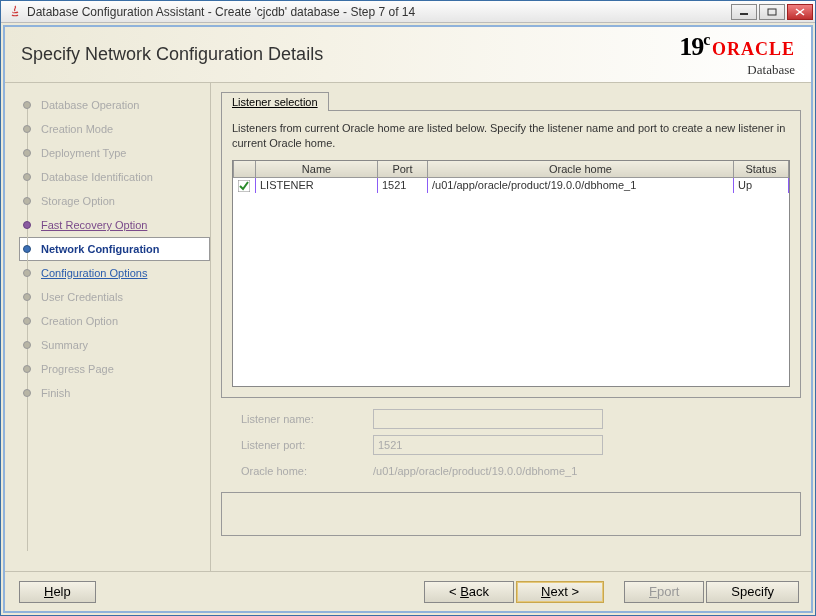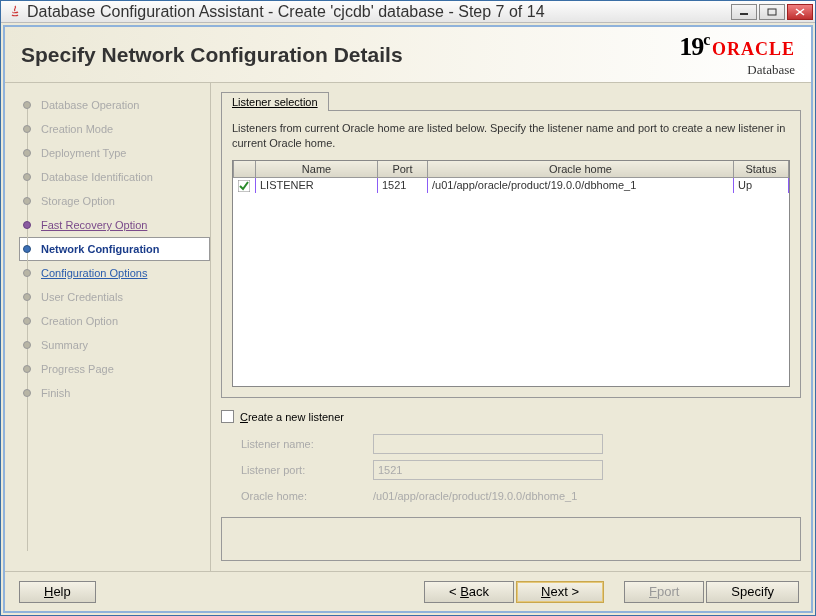--- a/index.html
+++ b/index.html
@@ -29,21 +29,21 @@
     padding: 0 2px;
   }
   .titlebar .icon {
     width: 16px; height: 16px;
     margin: 0 4px;
     display: flex; align-items: center; justify-content: center;
   }
   .titlebar .title {
     flex: 1;
     color: #333;
-    font-size: 16px;
+    font-size: 12px;
   }
   .winbtns { display: flex; gap: 2px; }
   .winbtn {
     width: 26px; height: 16px;
     border: 1px solid #888;
     background: linear-gradient(to bottom, #f5f5f5, #ddd);
     display: flex; align-items: center; justify-content: center;
     font-size: 10px;
   }
   .winbtn.close { background: linear-gradient(to bottom, #f08080, #c03030); color: #fff; border-color: #a02020; }
@@ -57,22 +57,22 @@
   }
   .header-area {
     height: 56px;
     background: linear-gradient(to right, #ece9d8 0%, #f5f2e6 40%, #ffffff 100%);
     border-bottom: 1px solid #c5c2b2;
     display: flex;
     align-items: center;
     padding: 0 16px;
   }
   .header-title {
-    font-size: 21px;
-    font-weight: bold;
+    font-size: 18px;
+    font-weight: normal;
     color: #333;
     flex: 1;
   }
   .oracle-logo { text-align: right; font-family: Liberation Serif, serif; }
   .oracle-19c { font-size: 26px; font-weight: bold; letter-spacing: -1px; }
   .oracle-19c .c { font-size: 16px; vertical-align: super; }
   .oracle-word { color: #e00; font-size: 18px; font-weight: bold; letter-spacing: 1px; }
   .oracle-db { color: #333; font-size: 13px; }
   .main-row {
     flex: 1;
@@ -365,24 +365,20 @@
                       <td>1521</td>
                       <td>/u01/app/oracle/product/19.0.0/dbhome_1</td>
                       <td>Up</td>
                     </tr>
                   </tbody>
               </table>
             </div>
           </div>
         </div>
 
-        <div class="new-listener-row">
-          <span class="checkbox"></span>
-          <span><span style="text-decoration:underline">C</span><span id="nl-rest">reate a new listener</span></span>
-        </div>
 
         <div class="form-rows">
           <div class="form-row">
             <span class="form-label">Listener name:</span>
             <span class="form-input"></span>
           </div>
           <div class="form-row">
             <span class="form-label">Listener port:</span>
             <span class="form-input">1521</span>
           </div>

